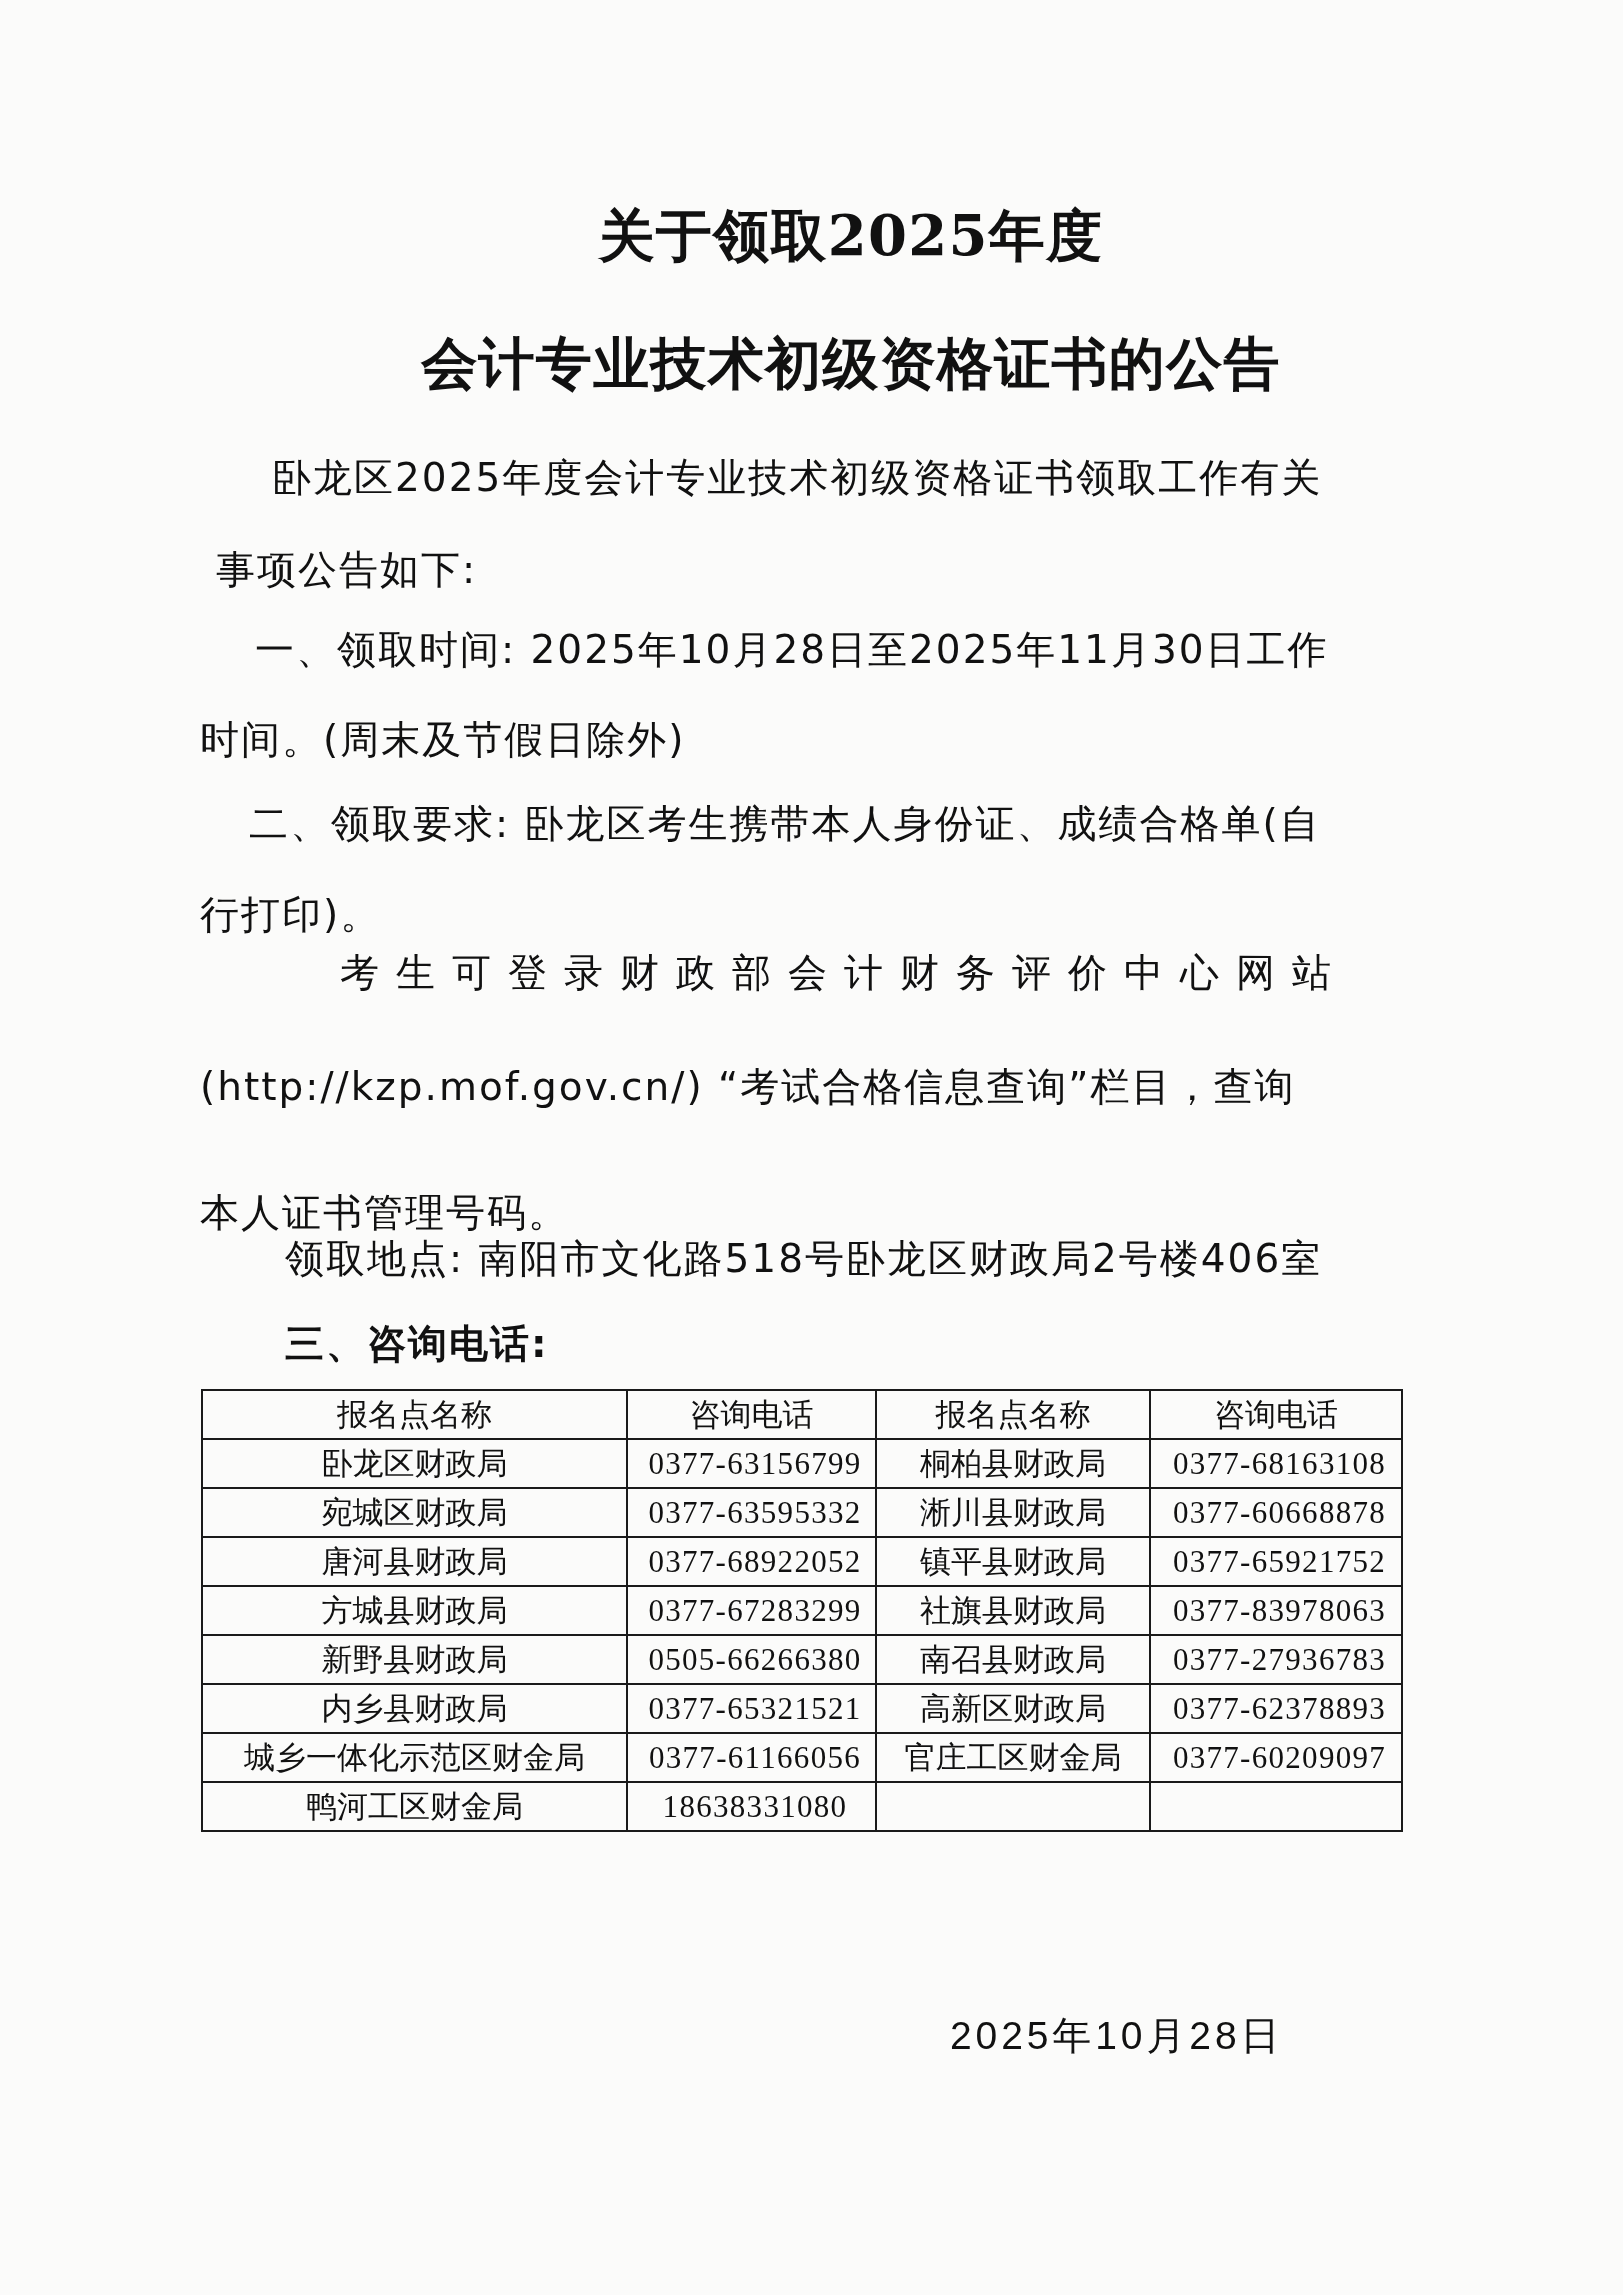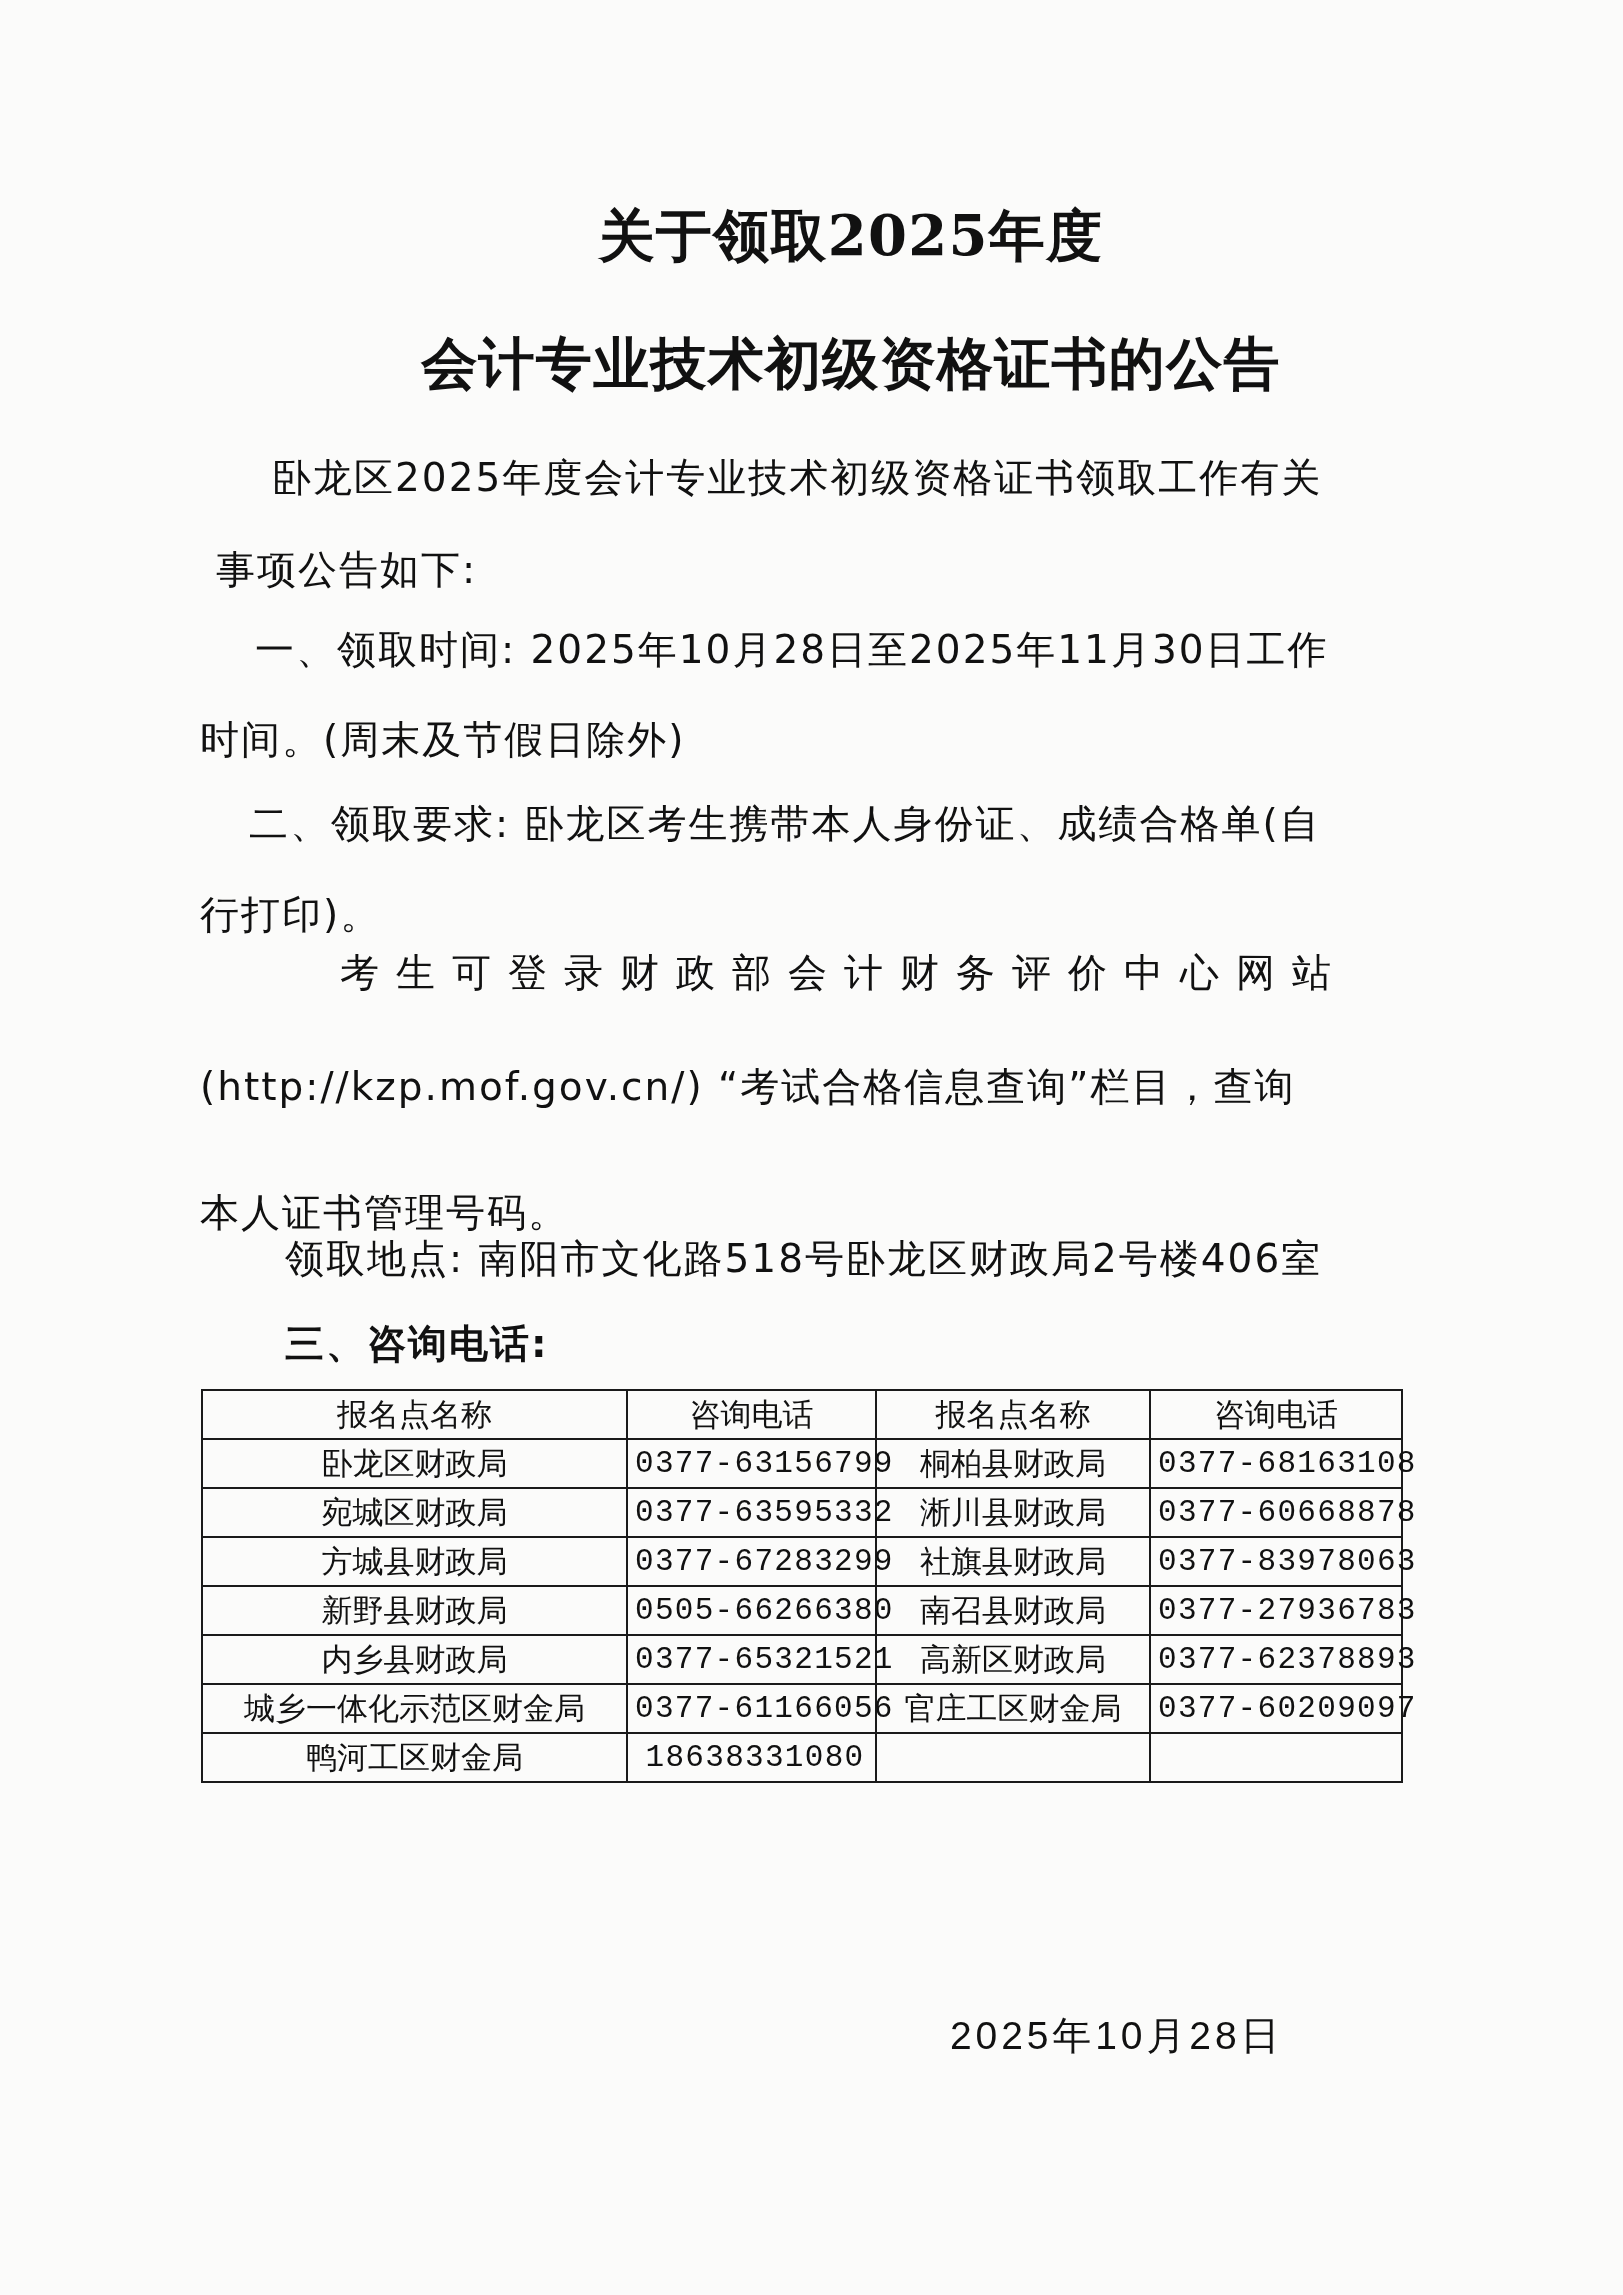--- a/index.html
+++ b/index.html
@@ -40,21 +40,21 @@
   table.contacts td, table.contacts th {
     border: 2px solid #1a1a1a;
     height: 47px;
     padding: 0;
     text-align: center;
     vertical-align: middle;
     font-weight: normal;
     font-size: 31px;
     white-space: nowrap;
   }
-  table.contacts .phone { font-family: Liberation Mono, monospace; letter-spacing: 1.3px; padding-left: 7px; }
+  table.contacts .phone { font-family: Liberation Serif, serif; letter-spacing: 1.3px; padding-left: 7px; }
   .date {
     position: absolute; left: 950px; top: 2016px;
     font-family: Liberation Sans, sans-serif;
     font-size: 39px; letter-spacing: 3.9px; line-height: 1;
   }
 </style>
 </head>
 <body>
 
 <div class="title t1">关于领取2025年度</div>
@@ -98,20 +98,26 @@
       <td>桐柏县财政局</td>
       <td class="phone">0377-68163108</td>
     </tr>
     <tr>
       <td>宛城区财政局</td>
       <td class="phone">0377-63595332</td>
       <td>淅川县财政局</td>
       <td class="phone">0377-60668878</td>
     </tr>
     <tr>
+      <td>唐河县财政局</td>
+      <td class="phone">0377-68922052</td>
+      <td>镇平县财政局</td>
+      <td class="phone">0377-65921752</td>
+    </tr>
+    <tr>
       <td>方城县财政局</td>
       <td class="phone">0377-67283299</td>
       <td>社旗县财政局</td>
       <td class="phone">0377-83978063</td>
     </tr>
     <tr>
       <td>新野县财政局</td>
       <td class="phone">0505-66266380</td>
       <td>南召县财政局</td>
       <td class="phone">0377-27936783</td>

